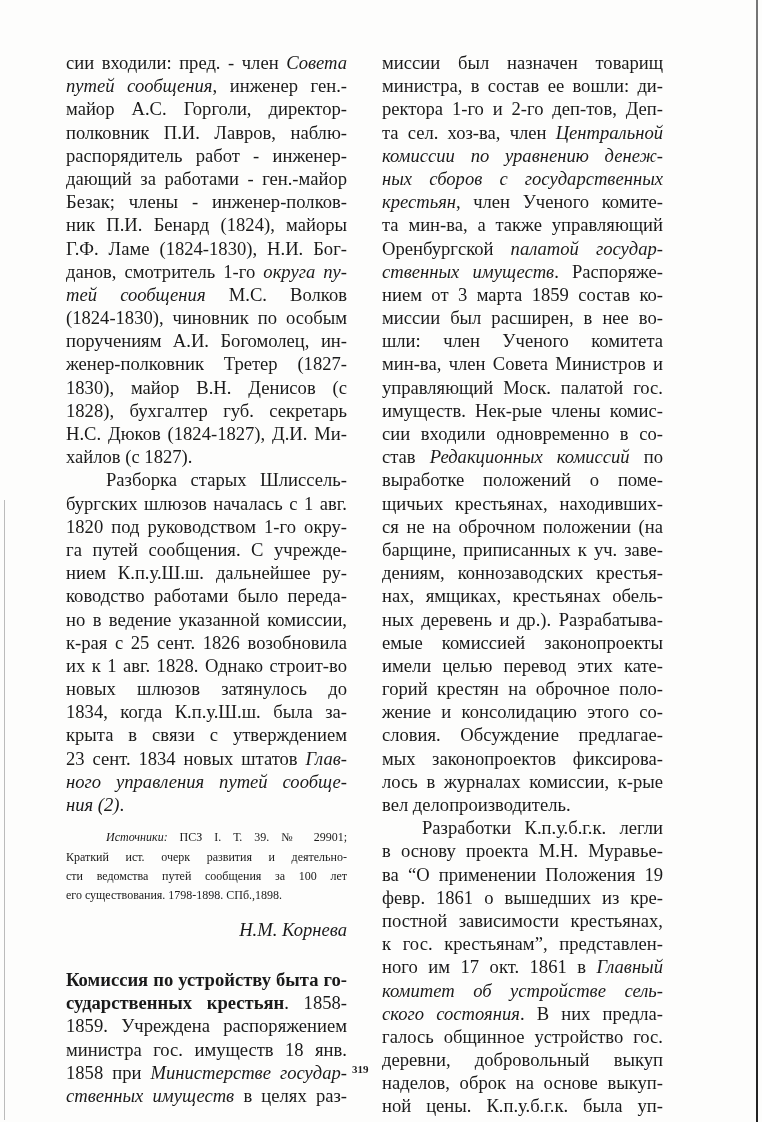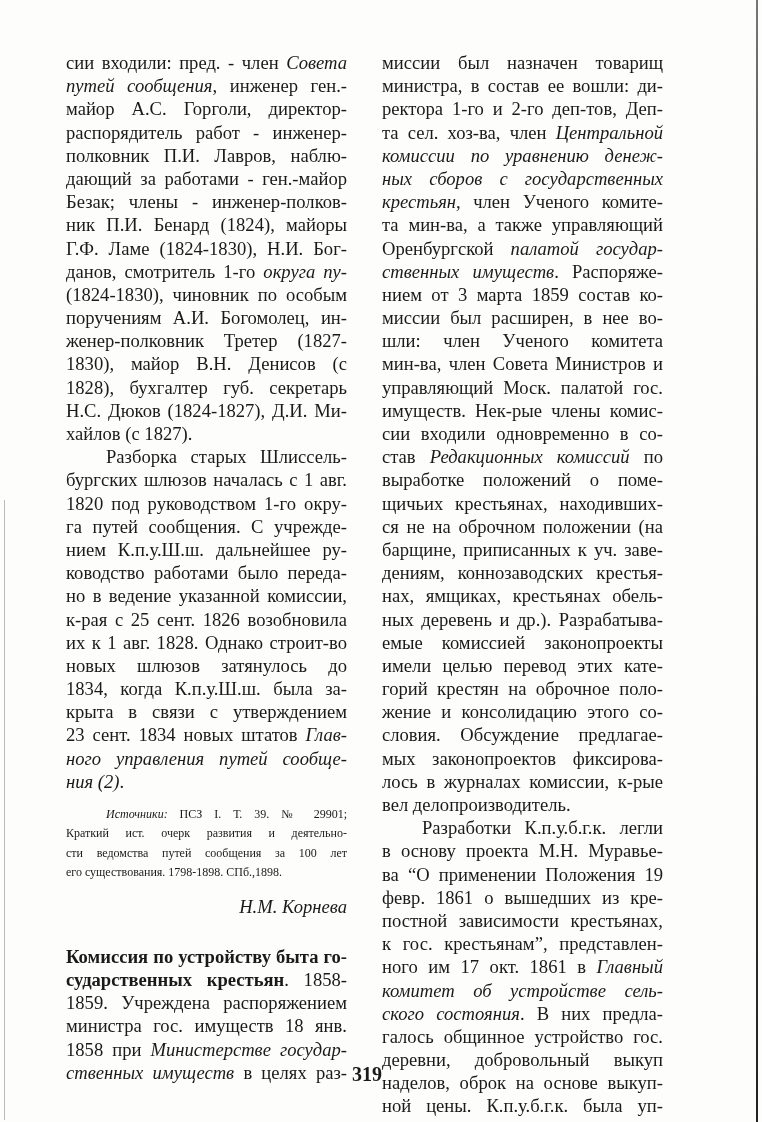--- a/index.html
+++ b/index.html
@@ -16,40 +16,41 @@
           white-space: nowrap; text-align: justify; text-align-last: justify; }
   .line.last { text-align-last: left; }
   .line.indent { padding-left: 40px; }
   .line.right { text-align: right; text-align-last: right; }
   .line.small { font-size: 12px; height: 19.4px; line-height: 19.4px; }
   .gap-s { height: 12px; }
   .gap-l { height: 27px; }
   i, .it { font-style: italic; }
   b, .bd { font-weight: bold; }
   .seg { display: inline; }
-  .page-number { position: absolute; left: 352px; top: 1063px; font-size: 20px; font-weight: bold; }
+  .page-number { position: absolute; left: 352px; top: 1063px; font-size: 11px; font-weight: bold; }
 </style>
 </head>
 <body>
 
 <div class="page">
   <div class="edge-right"></div>
   <div class="edge-left"></div>
 
   <div class="column col-left" id="col-left">
       <div class="line"><span class="seg">сии входили: пред. - член </span><span class="seg it">Совета</span></div>
       <div class="line"><span class="seg it">путей сообщения</span><span class="seg">, инженер ген.-</span></div>
       <div class="line"><span class="seg">майор А.С. Горголи, директор-</span></div>
+      <div class="line"><span class="seg">полковник П.И. Лавров, наблю-</span></div>
       <div class="line"><span class="seg">распорядитель работ - инженер-</span></div>
-      <div class="line"><span class="seg">полковник П.И. Лавров, наблю-</span></div>
       <div class="line"><span class="seg">дающий за работами - ген.-майор</span></div>
       <div class="line"><span class="seg">Безак; члены - инженер-полков-</span></div>
       <div class="line"><span class="seg">ник П.И. Бенард (1824), майоры</span></div>
       <div class="line"><span class="seg">Г.Ф. Ламе (1824-1830), Н.И. Бог-</span></div>
       <div class="line"><span class="seg">данов, смотритель 1-го </span><span class="seg it">округа пу-</span></div>
+      <div class="line"><span class="seg it">тей сообщения</span><span class="seg"> М.С. Волков</span></div>
       <div class="line"><span class="seg">(1824-1830), чиновник по особым</span></div>
       <div class="line"><span class="seg">поручениям А.И. Богомолец, ин-</span></div>
       <div class="line"><span class="seg">женер-полковник Третер (1827-</span></div>
       <div class="line"><span class="seg">1830), майор В.Н. Денисов (с</span></div>
       <div class="line"><span class="seg">1828), бухгалтер губ. секретарь</span></div>
       <div class="line"><span class="seg">Н.С. Дюков (1824-1827), Д.И. Ми-</span></div>
       <div class="line last"><span class="seg">хайлов (с 1827).</span></div>
       <div class="line indent"><span class="seg">Разборка старых Шлиссель-</span></div>
       <div class="line"><span class="seg">бургских шлюзов началась с 1 авг.</span></div>
       <div class="line"><span class="seg">1820 под руководством 1-го окру-</span></div>

